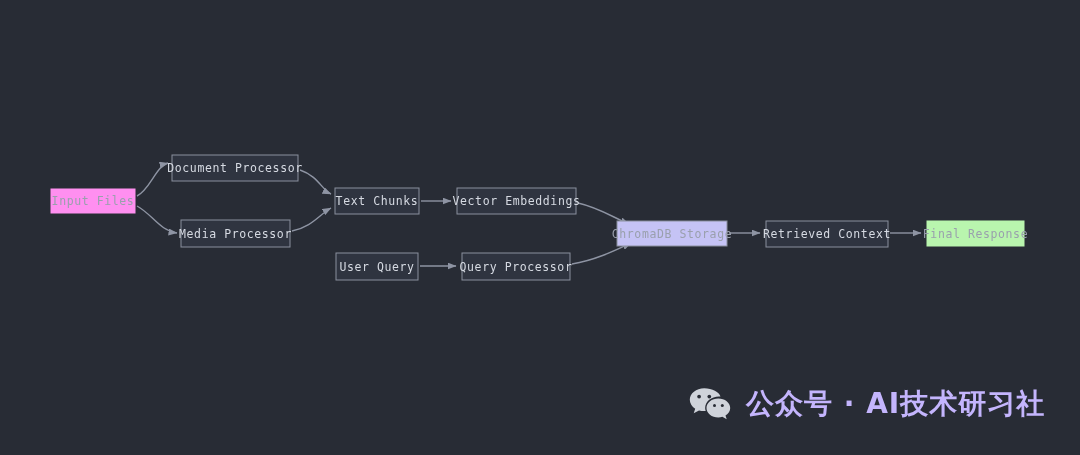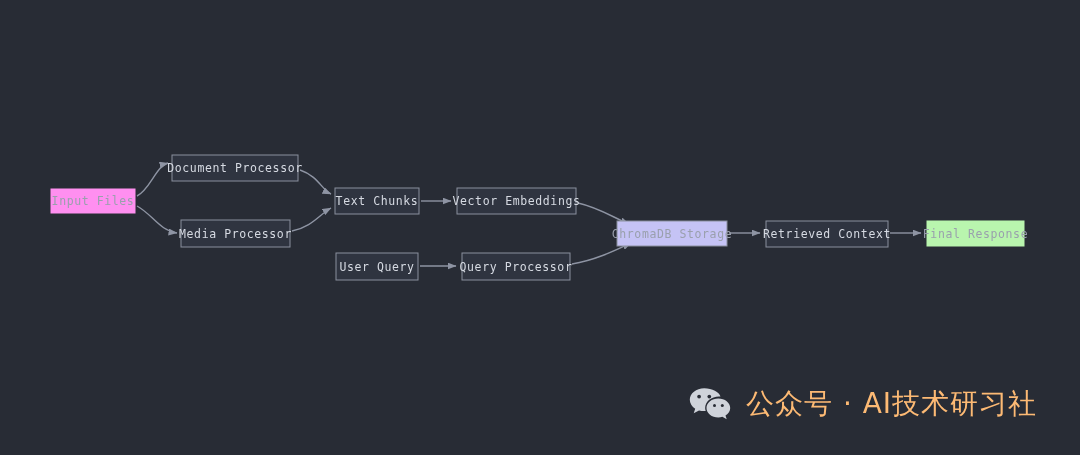--- a/index.html
+++ b/index.html
@@ -45,24 +45,25 @@
     position: absolute;
     left: 688px;
     top: 386px;
     display: flex;
     align-items: center;
     gap: 14px;
   }
   #watermark .wm-text {
     font-family: "DejaVu Sans", "Liberation Sans", sans-serif;
     font-size: 28px;
-    color: #fdba74;
+    color: #c4b5fd;
     letter-spacing: 1px;
     white-space: nowrap;
     line-height: 1;
+    font-weight: bold;
   }
   .wechat-icon {
     display: block;
   }
 </style>
 </head>
 <body>
 
 <div id="canvas">
 

